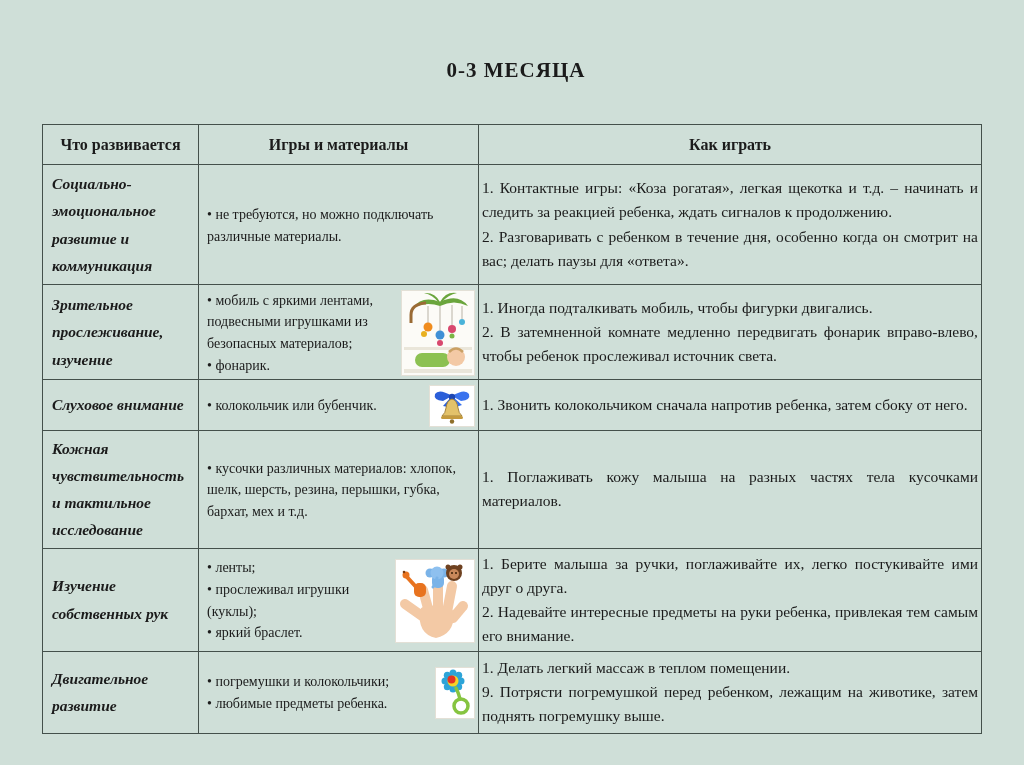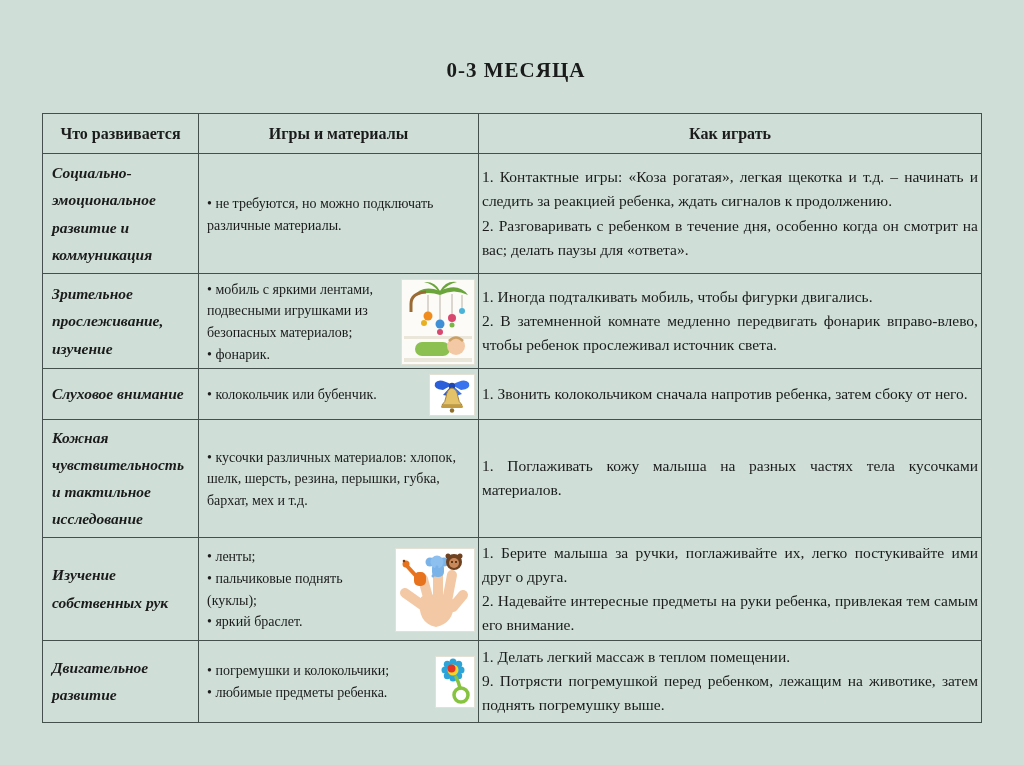--- a/index.html
+++ b/index.html
@@ -11,21 +11,21 @@
     color: #1b1b1b;
     overflow: hidden;
   }
   .slide { position: relative; width: 1024px; height: 765px; }
   .slide-title {
     position: absolute; top: 54px; left: 0; width: 100%;
     margin: 4px; text-align: center;
     font-size: 21px; font-weight: bold; letter-spacing: 1px;
   }
   table.dev-table {
-    position: absolute; top: 113px; left: 42px;
+    position: absolute; top: 124px; left: 42px;
     width: 939px;
     border-collapse: collapse; table-layout: fixed;
   }
   .dev-table th, .dev-table td {
     border: 1.5px solid #44504b;
     vertical-align: middle;
     overflow: hidden;
   }
   .dev-table th {
     height: 40px; font-size: 16px; font-weight: bold;
@@ -187,21 +187,21 @@
             </div>
         </td>
       </tr>
 
       <tr style="height:92px">
         <td class="c1">Изучение собственных рук</td>
         <td class="c2">
           <div class="cell-flex">
             <div class="mat-text">
                 <div class="mat-item">• ленты;</div>
-                <div class="mat-item">• пальчиковые поднять (куклы);</div>
+                <div class="mat-item">• прослеживал игрушки (куклы);</div>
                 <div class="mat-item">• яркий браслет.</div>
               </div>
             <div class="img-box">
               <svg width="78" height="82" viewBox="0 0 78 82">
                 <rect width="78" height="82" fill="#ffffff"></rect>
                 <g stroke="#f3c9a5" stroke-width="10" stroke-linecap="round">
                   <line x1="26" y1="56" x2="9" y2="44"></line>
                   <line x1="33" y1="52" x2="27" y2="30"></line>
                   <line x1="42" y1="50" x2="42" y2="24"></line>
                   <line x1="51" y1="52" x2="56" y2="26"></line>

